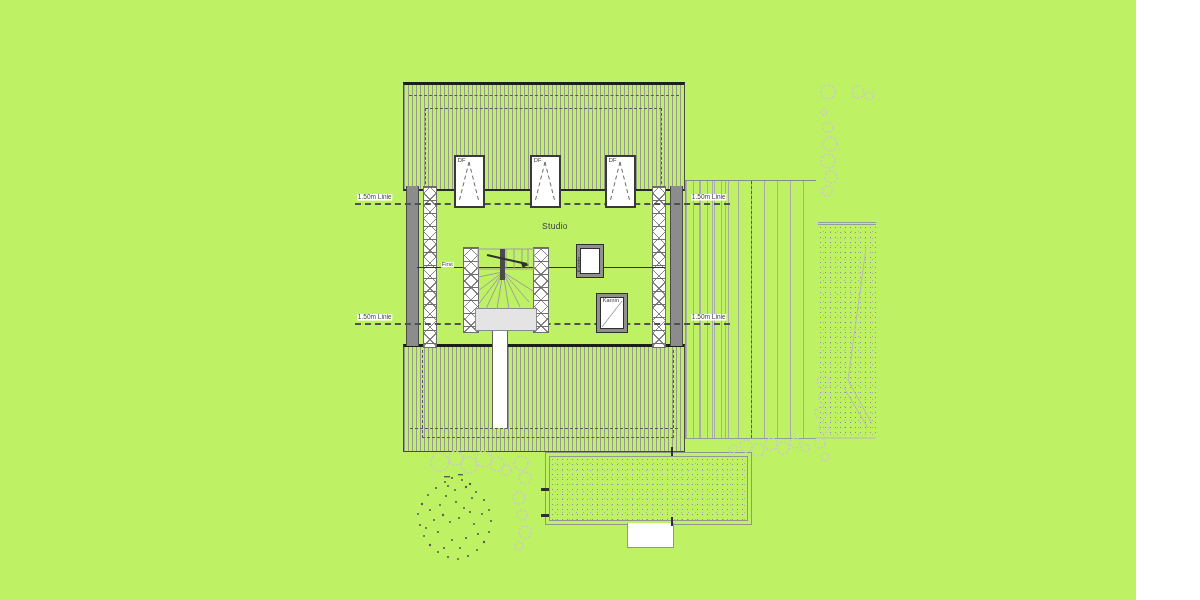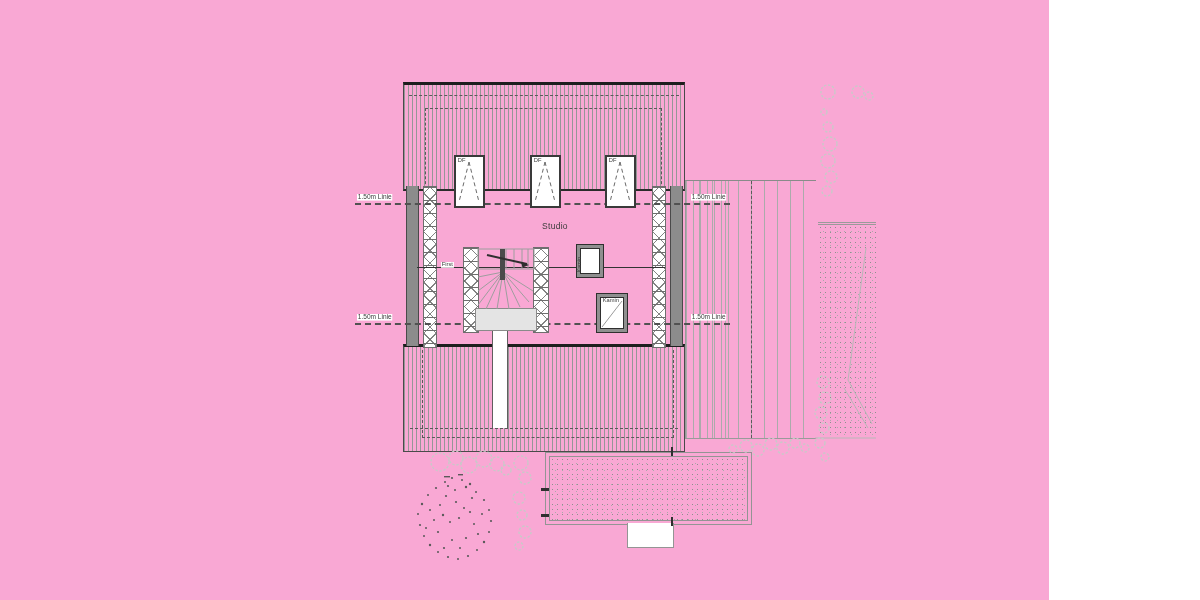--- a/index.html
+++ b/index.html
@@ -1,17 +1,17 @@
 <!DOCTYPE html>
 <html><head>
 <meta charset="utf-8">
 <style>
   html,body{margin:0;padding:0;background:#fff;}
   #canvas{
-    position:relative;width:1049px;height:600px;background:#f9a8d4;overflow:hidden;
+    position:relative;width:1136px;height:600px;background:#bef264;overflow:hidden;
     font-family:"Liberation Sans",sans-serif;color:#333;
   }
   .abs{position:absolute;}
   .lbl{position:absolute;white-space:nowrap;color:#3c3c3c;background:#fff;padding:0 1px;line-height:1;}
   .lbl-7{font-size:8px;transform:scale(.82);transform-origin:left top;}
   .lbl-6{font-size:8px;transform:scale(.72);transform-origin:left top;}
   .lbl-room{font-size:8.5px;letter-spacing:.3px;}
 
   
   .roof{

